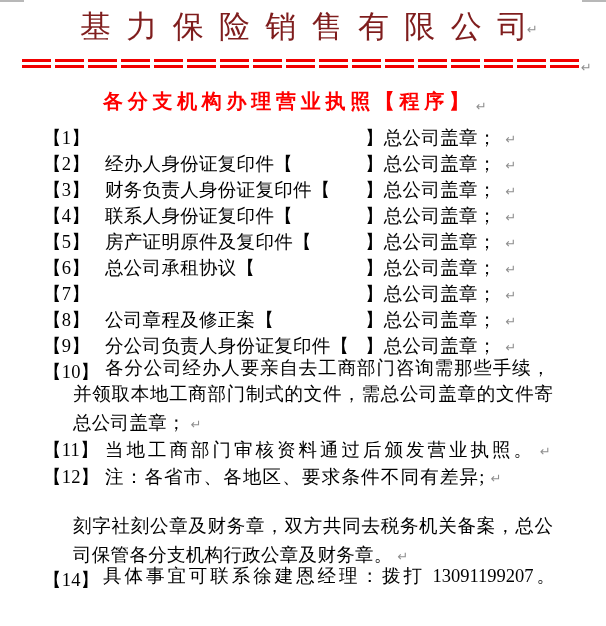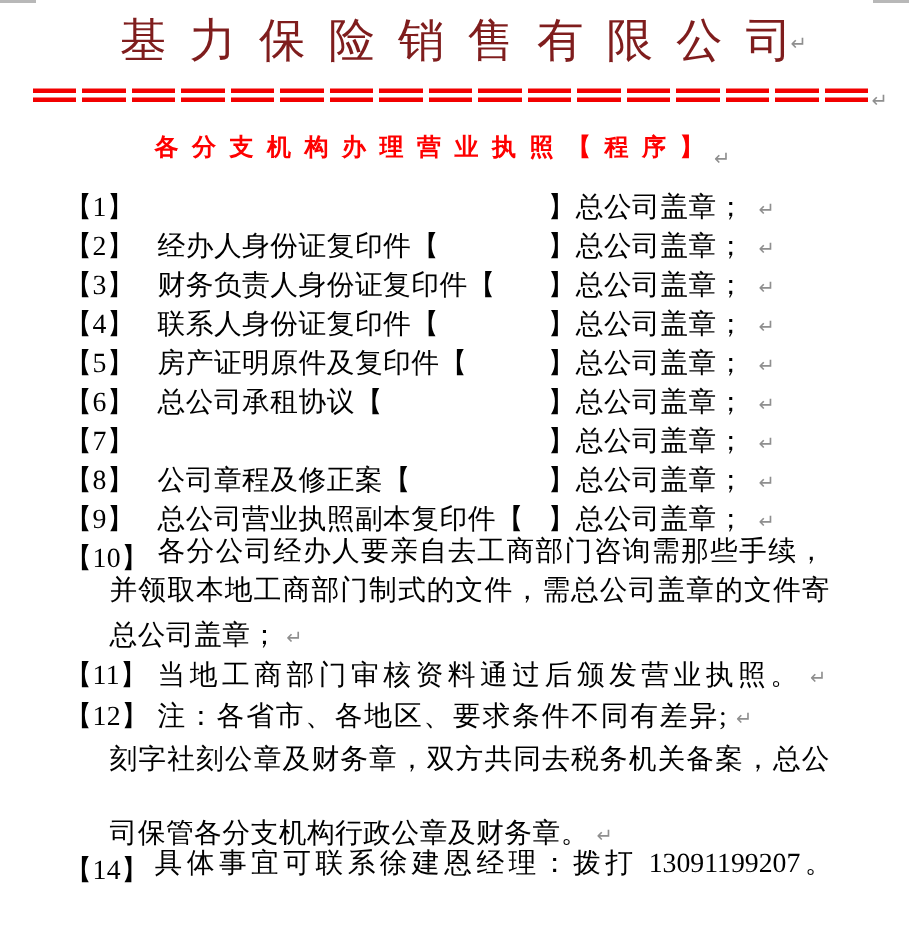--- a/index.html
+++ b/index.html
@@ -14,21 +14,21 @@
     text-align:justify;text-align-last:justify;white-space:nowrap;
   }
   
   .sep{position:absolute;left:22px;width:557px;height:3.4px;
     background:repeating-linear-gradient(90deg,#f20000 0 29px,rgba(0,0,0,0) 29px 33px);}
   .sep.top{top:59px;}
   .sep.bot{top:65px;}
   
   .doc-title{
     position:absolute;left:103px;top:90px;width:366px;
-    font-size:16px;font-weight:bold;color:#fe0000;line-height:1.15;
+    font-size:20px;font-weight:bold;color:#fe0000;line-height:1.15;
     text-align:justify;text-align-last:justify;white-space:nowrap;
   }
   
   .row{position:absolute;left:0;top:0;width:606px;height:26px;font-size:18.5px;}
   .row>span,.row>div{position:absolute;top:0;}
   .num{left:43px;letter-spacing:0.2px;white-space:pre;}
   .txt{left:105px;letter-spacing:0.3px;white-space:pre;}
   .sfx{left:365px;letter-spacing:0.3px;white-space:pre;}
   .jl{display:block;text-align:justify;text-align-last:justify;white-space:nowrap;line-height:1;}
   
@@ -94,21 +94,21 @@
     <span class="num">【7】</span>
     <span class="sfx"><span>】总公司盖章；</span><span class="pc">↵</span></span>
   </div>
   <div class="row" style="top:307px">
     <span class="num">【8】</span>
     <span class="txt">公司章程及修正案【</span>
     <span class="sfx"><span>】总公司盖章；</span><span class="pc">↵</span></span>
   </div>
   <div class="row" style="top:333px">
     <span class="num">【9】</span>
-    <span class="txt">总公司营业执照副本复印件【</span>
+    <span class="txt">分公司负责人身份证复印件【</span>
     <span class="sfx"><span>】总公司盖章；</span><span class="pc">↵</span></span>
   </div>
 
   <div class="row" style="top:359px">
     <span class="num">【10】</span>
     <div class="jl" style="left:105px;width:445px;">各分公司经办人要亲自去工商部门咨询需那些手续，</div>
   </div>
   <div class="row" style="top:385px">
     <div class="jl" style="left:73px;width:480px;">并领取本地工商部门制式的文件，需总公司盖章的文件寄</div>
   </div>
@@ -119,21 +119,21 @@
   <div class="row" style="top:437px">
     <span class="num">【11】</span>
     <span class="txt" style="letter-spacing:3px;text-align:center;"><span>当地工商部门审核资料通过后颁发营业执照。</span><span class="pc">↵</span></span>
   </div>
 
   <div class="row" style="top:464px">
     <span class="num">【12】</span>
     <span class="txt" style="letter-spacing:1.2px;"><span>注：各省市、各地区、要求条件不同有差异;</span><span class="pc">↵</span></span>
   </div>
 
-  <div class="row" style="top:498px">
+  <div class="row" style="top:517px">
     <div class="jl" style="left:73px;width:480px;">刻字社刻公章及财务章，双方共同去税务机关备案，总公</div>
   </div>
   <div class="row" style="top:542px">
     <span class="txt" style="left:73px;"><span>司保管各分支机构行政公章及财务章。</span><span class="pc">↵</span></span>
   </div>
 
   <div class="row" style="top:567px">
     <span class="num">【14】</span>
     <div class="jl" style="left:103px;width:452px;">具体事宜可联系徐建恩经理：拨打 13091199207。</div>
   </div>

